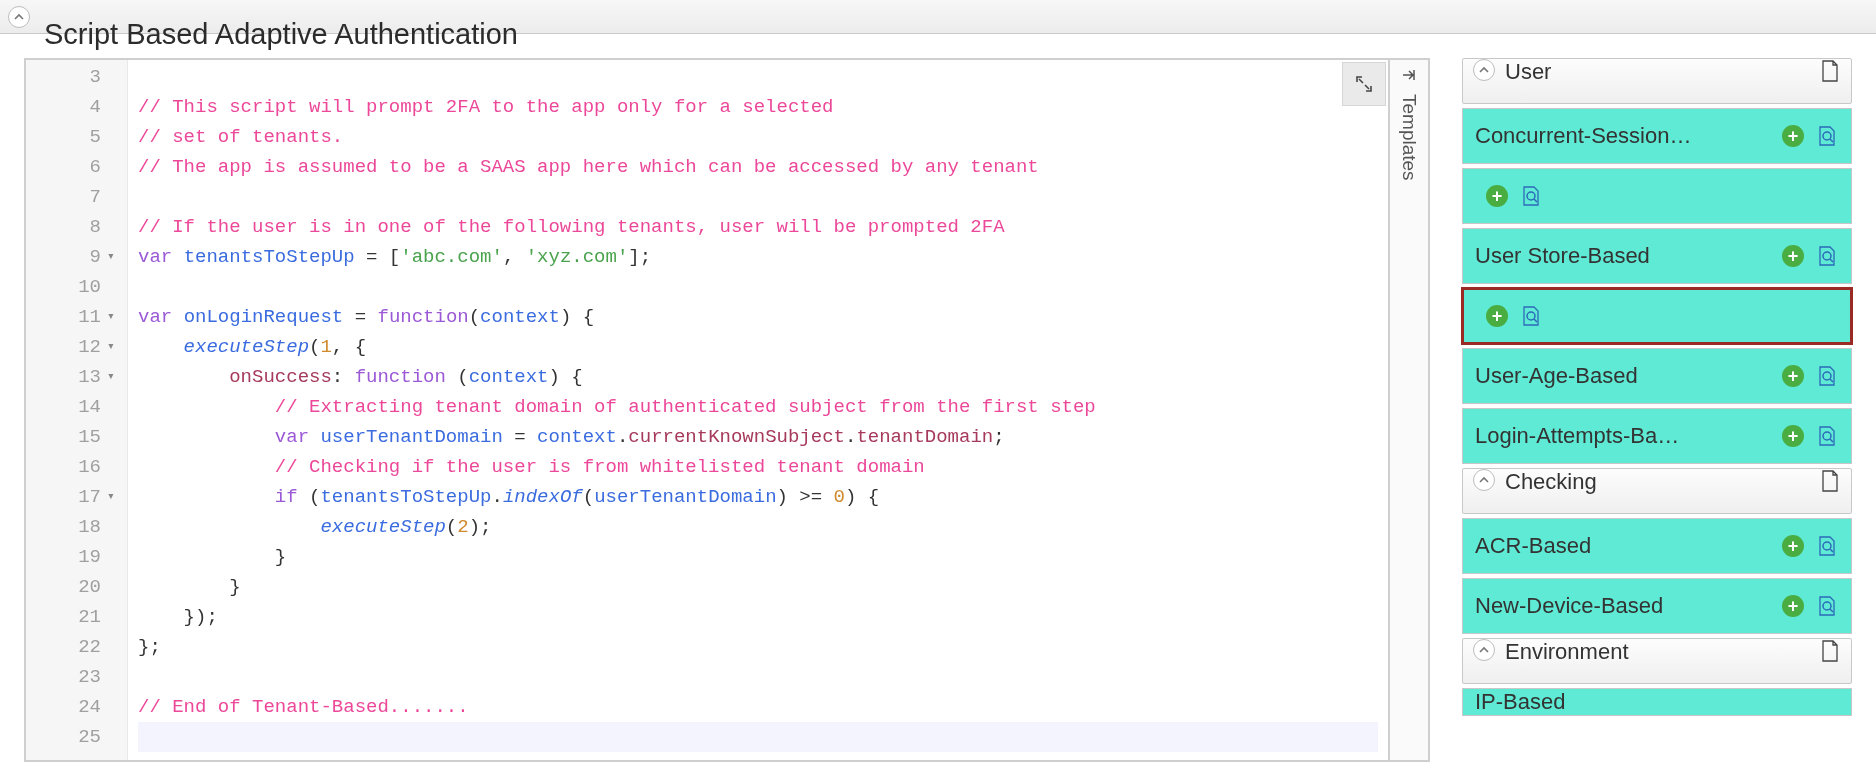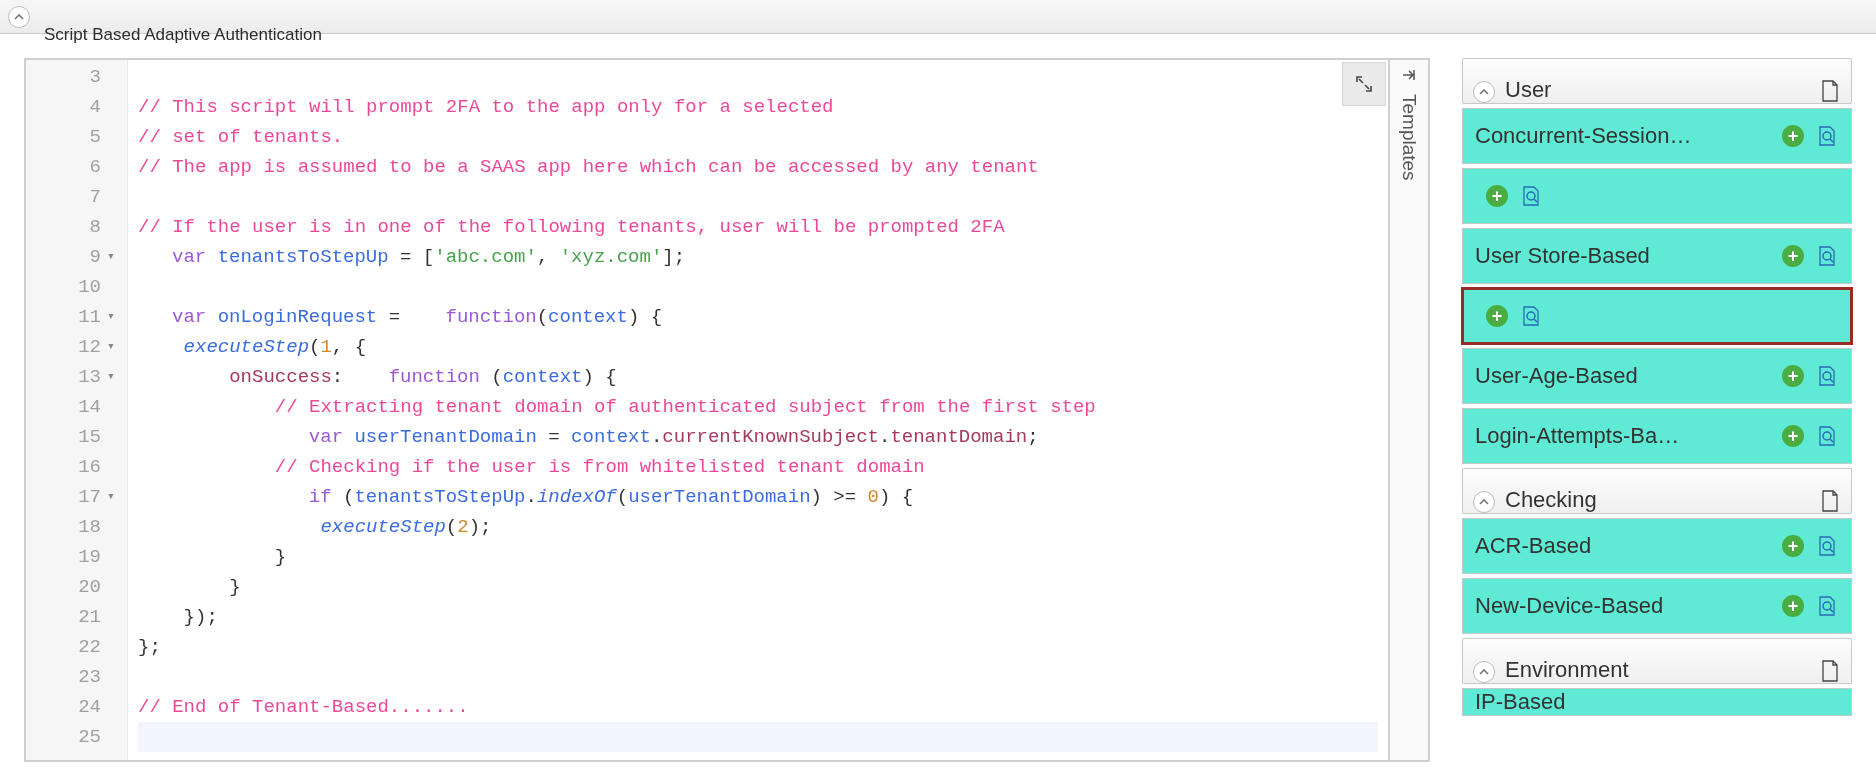--- a/index.html
+++ b/index.html
@@ -13,21 +13,21 @@
   height: 34px;
   padding: 0 8px;
 }
 .collapse-icon {
   width: 22px; height: 22px; border-radius: 50%;
   background: #fff; border: 1px solid #bdbdbd;
   display: flex; align-items: center; justify-content: center;
   margin-right: 14px;
 }
 .collapse-icon svg { width: 12px; height: 12px; }
-.panel-title { font-size: 17px; color: #2b2b2b; font-weight: 400; margin-top: 36px; }
+.panel-title { font-size: 29px; color: #2b2b2b; font-weight: 400; margin-top: 36px; }
 
 .main-area {
   display: flex;
   padding: 24px;
   gap: 0;
 }
 
 .editor-container {
   flex: 1;
   border: 2px solid #cfcfcf;
@@ -57,21 +57,21 @@
   font-family: "Courier New", monospace;
   font-size: 19px;
   line-height: 30px;
   white-space: pre;
   color: #333;
   position: relative;
 }
 .code-line { height: 30px; }
 .code-line.active { background: #f4f4ff; }
 .tok-comment { color: #ec4899; }
-.tok-keyword { color: #9b59d6; margin-left: 34px; }
+.tok-keyword { color: #9b59d6; }
 .tok-var { color: #3b6cdf; }
 .tok-func { color: #3b6cdf; font-style: italic; }
 .tok-string { color: #49a24c; }
 .tok-num { color: #d08a2e; }
 .tok-prop { color: #a63a5c; }
 
 .expand-btn {
   position: absolute; top: 2px; right: 2px;
   width: 44px; height: 44px;
   background: #eaeaea; border: 1px solid #d6d6d6;
@@ -94,21 +94,21 @@
   color: #555;
   margin-top: 8px;
 }
 
 .templates-panel {
   width: 390px;
   margin-left: 32px;
   display: flex; flex-direction: column; gap: 4px;
 }
 .group-header {
-  display: flex; align-items: flex-end;
+  display: flex; align-items: flex-start;
   background: linear-gradient(#fdfdfd, #efefef);
   border: 1px solid #c8c8c8;
   height: 46px;
   padding: 0 10px;
   border-radius: 2px;
 }
 .group-header .collapse-icon { margin-right: 10px; }
 .group-title { font-size: 22px; color: #333; flex: 1; }
 .group-icon { width: 22px; height: 24px; }
 

